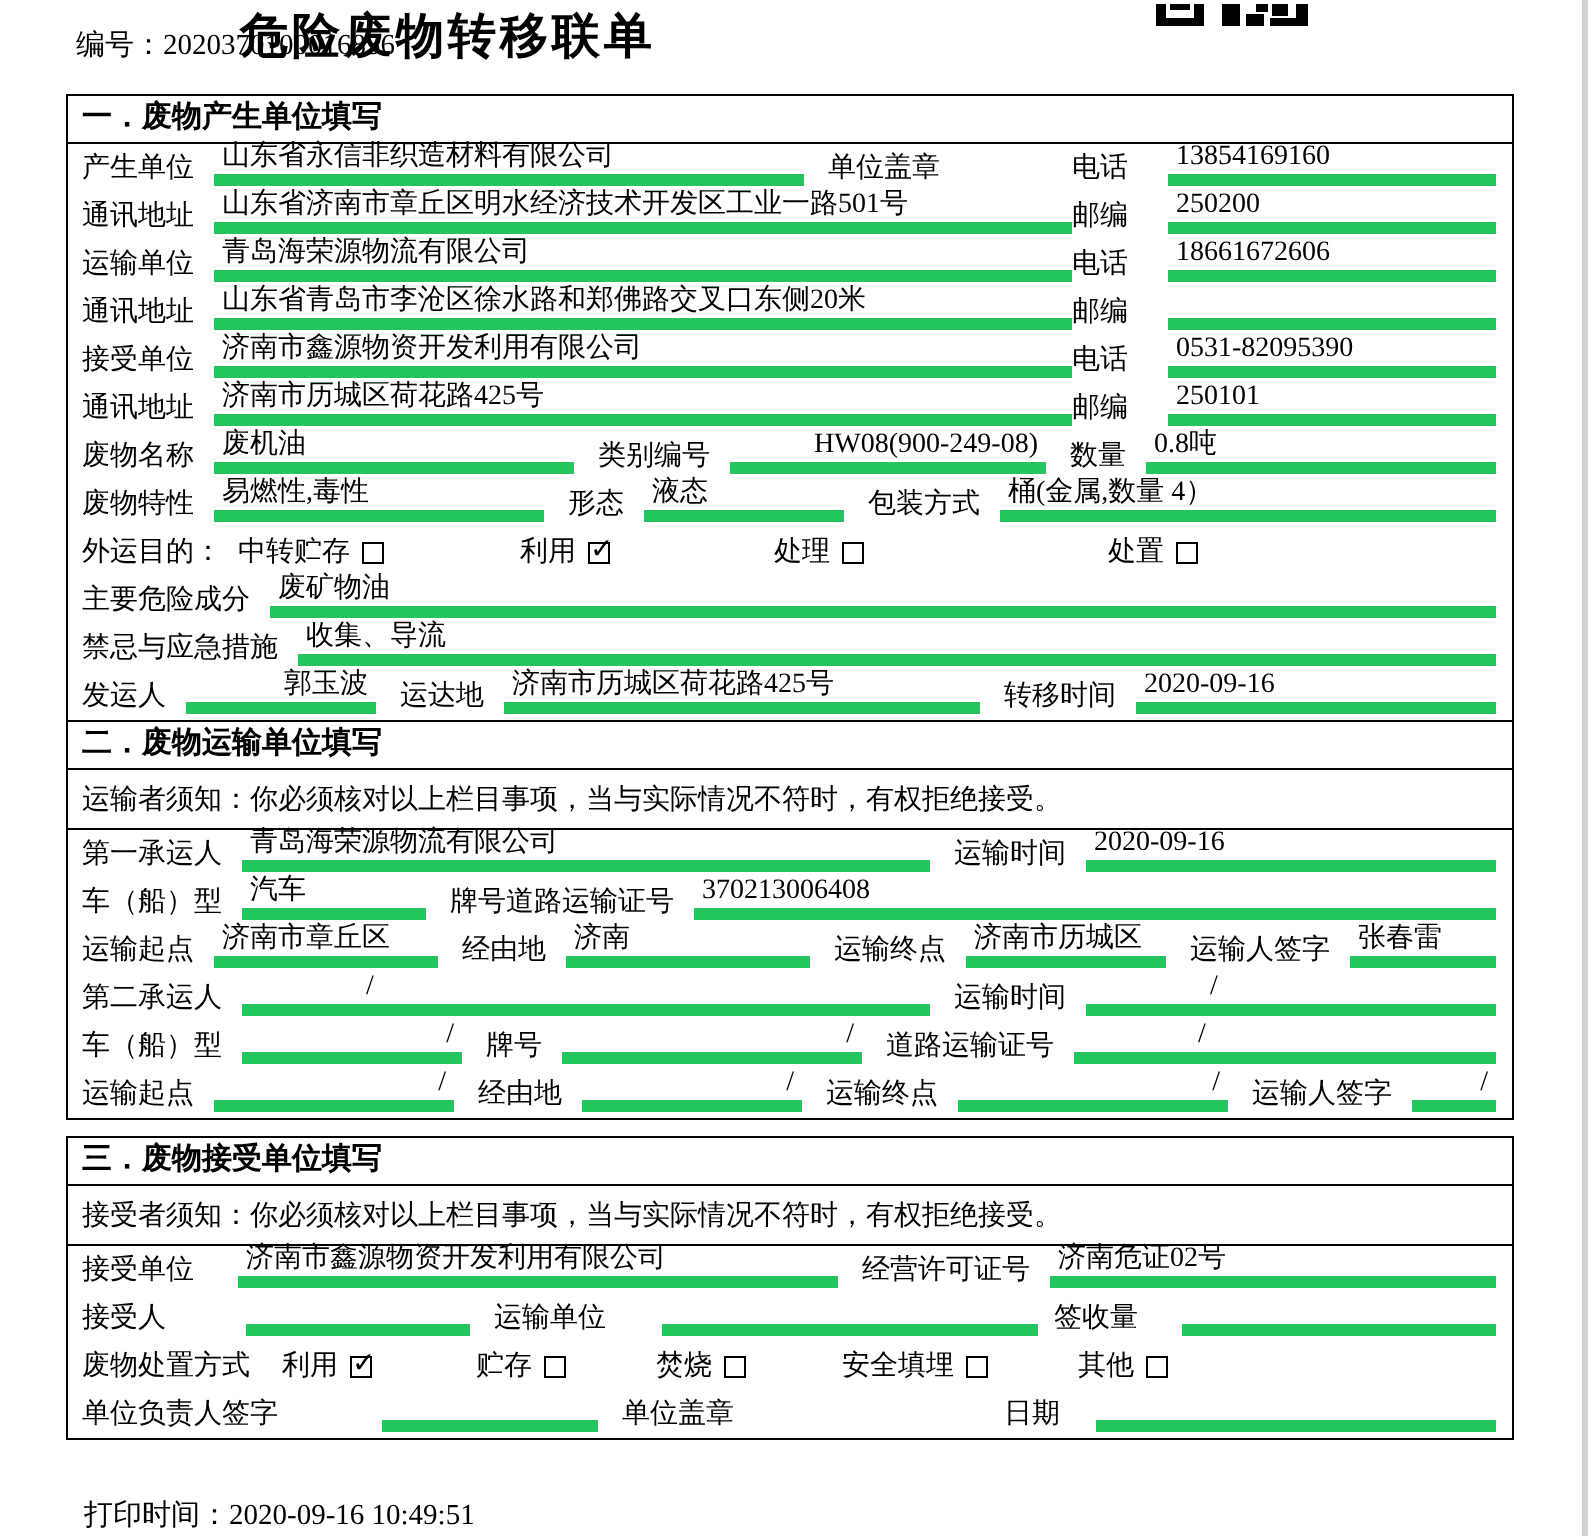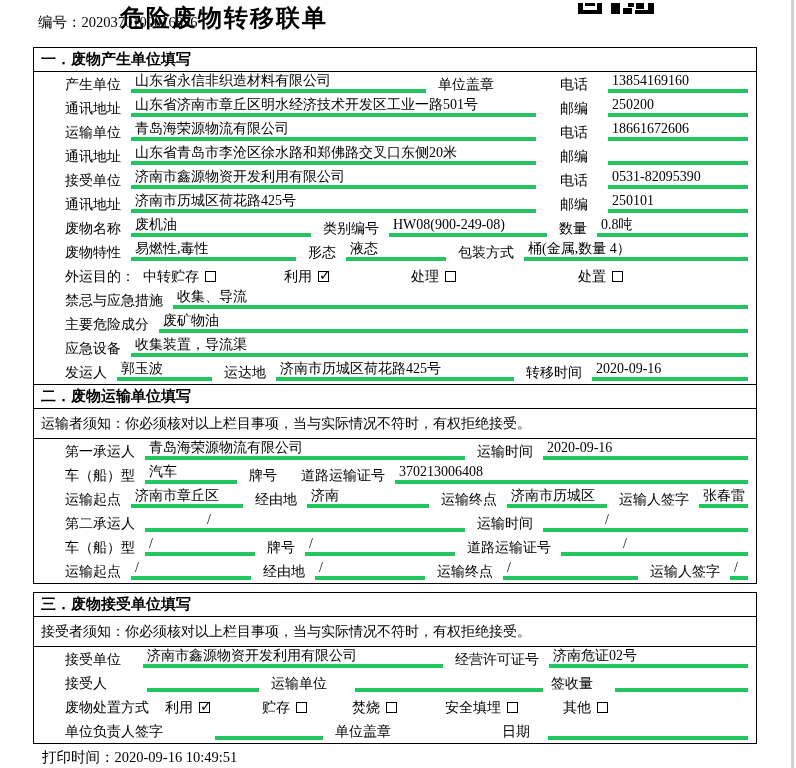--- a/index.html
+++ b/index.html
@@ -30,29 +30,29 @@
     font-family:"Liberation Sans","DejaVu Sans",sans-serif;
   }
   .notice-row {
     height:30px; display:flex; align-items:center; padding-left:7px;
     border-bottom:1px solid #000; font-size:14px; white-space:nowrap;
   }
   .row {
     display:flex; align-items:flex-end; height:24px;
     padding:0 8px 3px 7px; font-size:14px; line-height:17px; white-space:nowrap;
   }
-  .lbl { flex:none;margin-left:24px; }
+  .lbl { flex:none; }
   .row .lbl + .fld { margin-left:10px; }
   .row .fld + .lbl { margin-left:12px; }
   .fld {
-    border-bottom:4px solid #22c55e; min-height:17px; padding:0 4px;
+    border-bottom:6px solid #22c55e; min-height:17px; padding:0 4px;
     overflow:hidden;
   }
   .grow { flex:1; }
-  .ctr { text-align:left; }
+  .ctr { text-align:right; }
   .sl { padding-left:62px; }
   .spacer { flex:1; }
   .rcol { width:212px; margin-left:auto; display:flex; align-items:flex-end; flex:none; }
   .rcol .lbl { margin-right:10px; }
 
   .opt { display:inline-flex; align-items:center; }
   .opt-label { }
   .cb {
     display:inline-block; width:11px; height:11px; border:1px solid #000;
     margin-left:6px; position:relative; flex:none;
@@ -180,33 +180,29 @@
           <span class="opt-label">处理</span>
           <span class="cb"></span>
         </span>
         <span class="opt" style="margin-left:122px">
           <span class="opt-label">处置</span>
           <span class="cb"></span>
         </span>
       </div>
 
       <div class="row">
+        <span class="lbl">主要危险成分</span>
+        <span class="fld grow">废矿物油</span>
+      </div>
+
+      <div class="row">
         <span class="lbl">禁忌与应急措施</span>
         <span class="fld grow">收集、导流</span>
       </div>
 
-      <div class="row">
-        <span class="lbl">主要危险成分</span>
-        <span class="fld grow">废矿物油</span>
-      </div>
-
-      <div class="row">
-        <span class="lbl">应急设备</span>
-        <span class="fld grow">收集装置，导流渠</span>
-      </div>
 
       <div class="row">
         <span class="lbl">发运人</span>
         <span class="fld ctr" style="width:95px">郭玉波</span>
         <span class="lbl">运达地</span>
         <span class="fld" style="width:238px">济南市历城区荷花路425号</span>
         <span class="lbl">转移时间</span>
         <span class="fld grow">2020-09-16</span>
       </div>
     </div>

